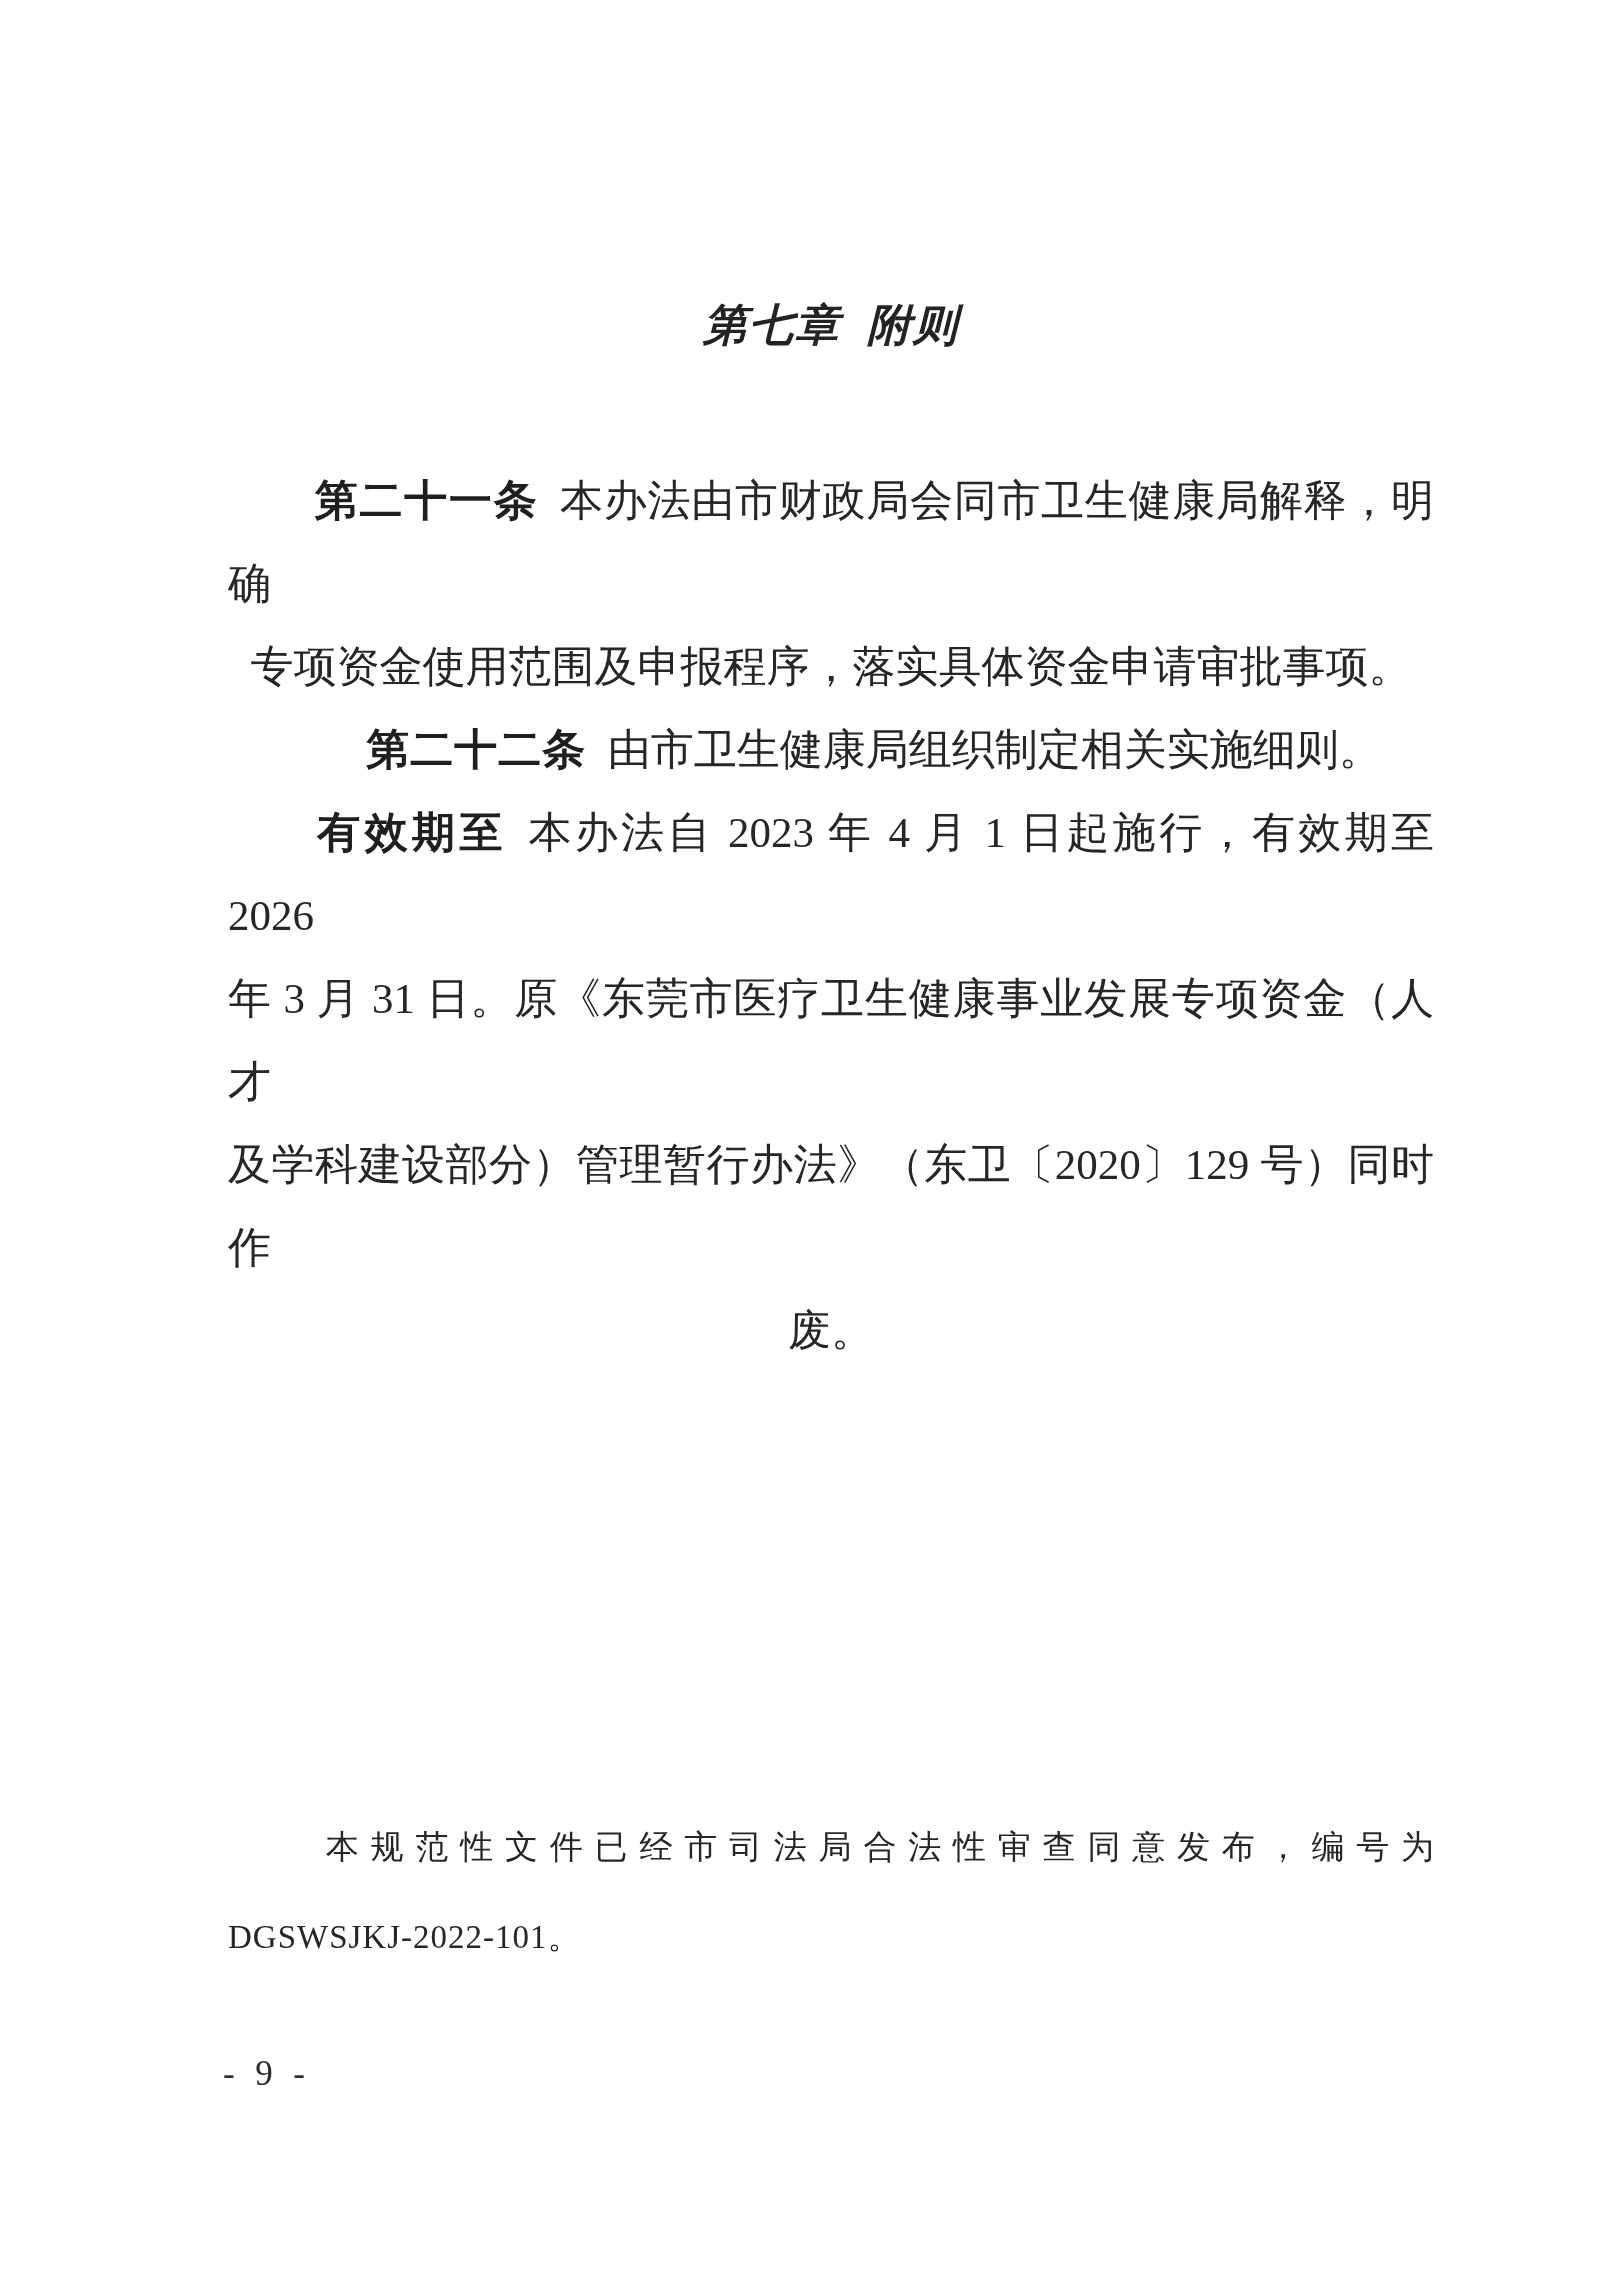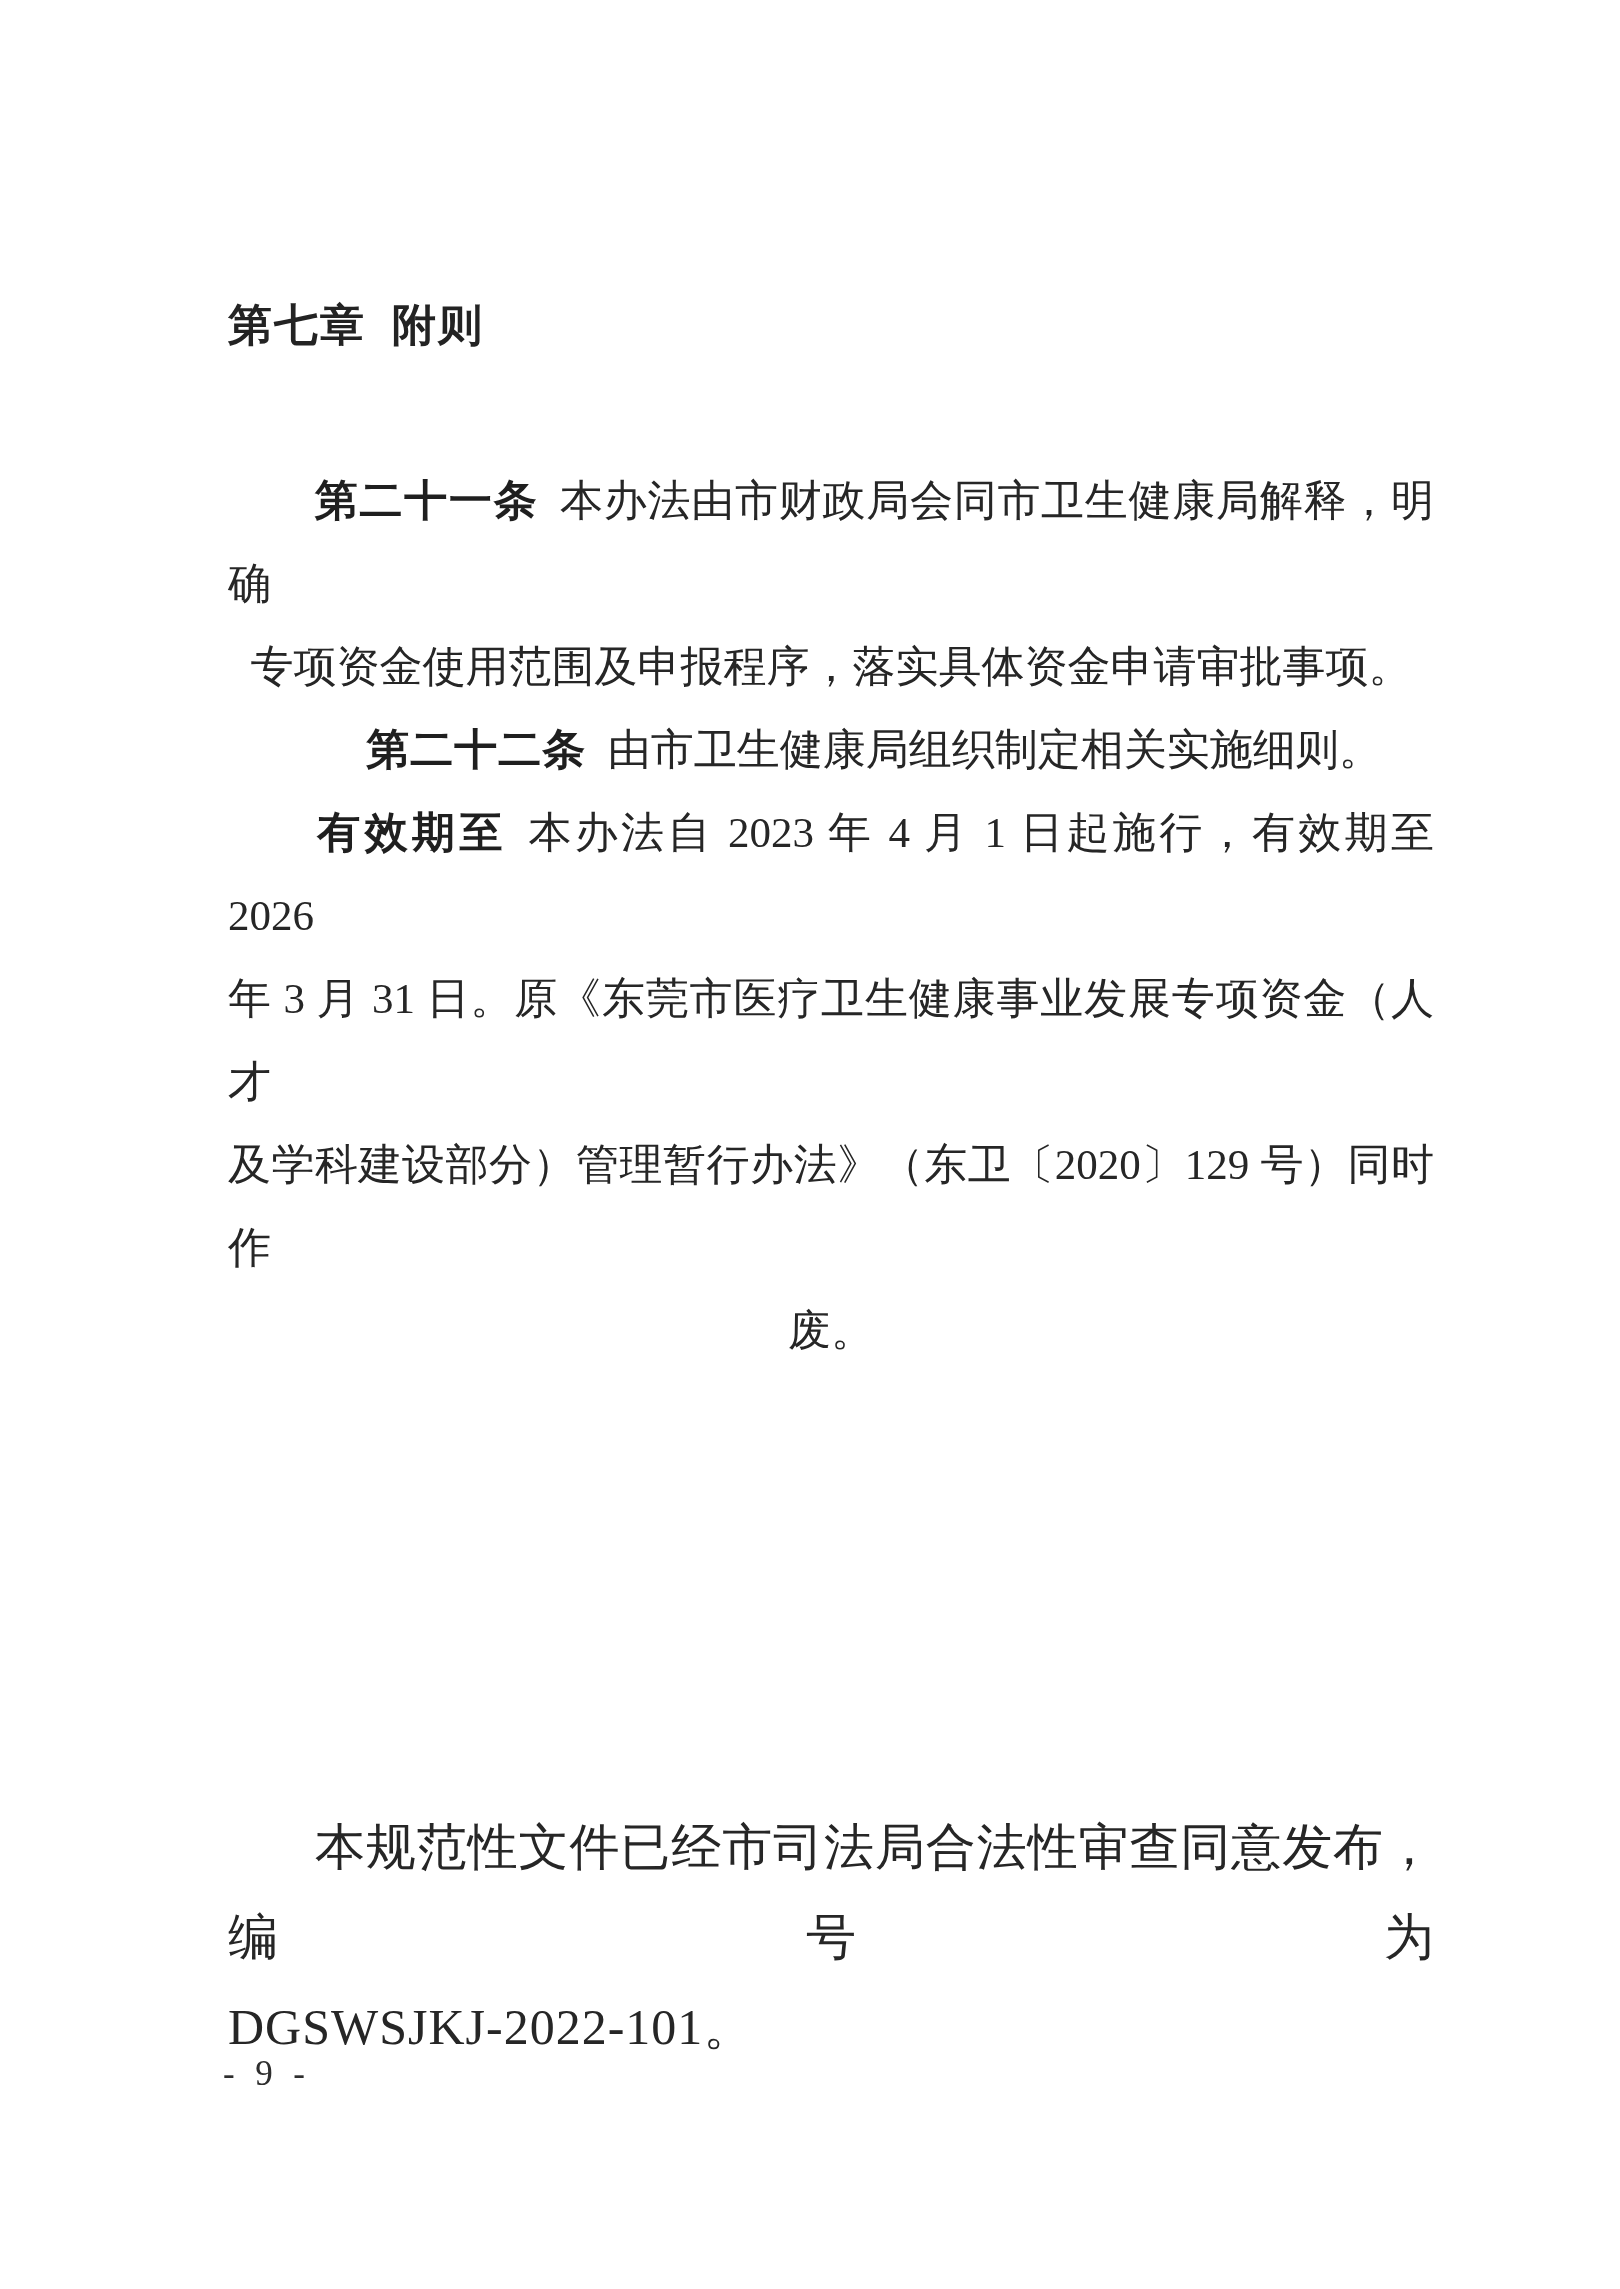--- a/index.html
+++ b/index.html
@@ -16,27 +16,29 @@
     overflow: hidden;
     color: #262626;
     font-family: "Liberation Serif", "DejaVu Serif", serif;
   }
   
   .chapter-title {
     position: absolute;
     left: 228px;
     top: 294px;
     width: 1206px;
+    text-align: center;
     font-family: "Liberation Sans", "DejaVu Sans", sans-serif;
     font-weight: 700;
     font-size: 44px;
     line-height: 61px;
     letter-spacing: 2px;
     word-spacing: 11.8px;
     color: #232323;
+    font-style: italic;
   }
   
   .doc-body {
     position: absolute;
     left: 228px;
     top: 459px;
     width: 1206px;
     font-size: 43px;
     line-height: 83px;
     color: #262626;
@@ -63,21 +65,21 @@
     color: #1f1f1f;
     margin-right: 21.6px;
     letter-spacing: 1px;
   }
   
   .review-note {
     position: absolute;
     left: 228px;
     top: 1802px;
     width: 1206px;
-    font-size: 50px;
+    font-size: 33px;
     line-height: 90px;
     color: #262626;
   }
   .review-note .note-line1 {
     text-align: justify;
     text-align-last: justify;
   }
   .review-note .note-line2 {
     text-align: left;
     letter-spacing: 1px;

